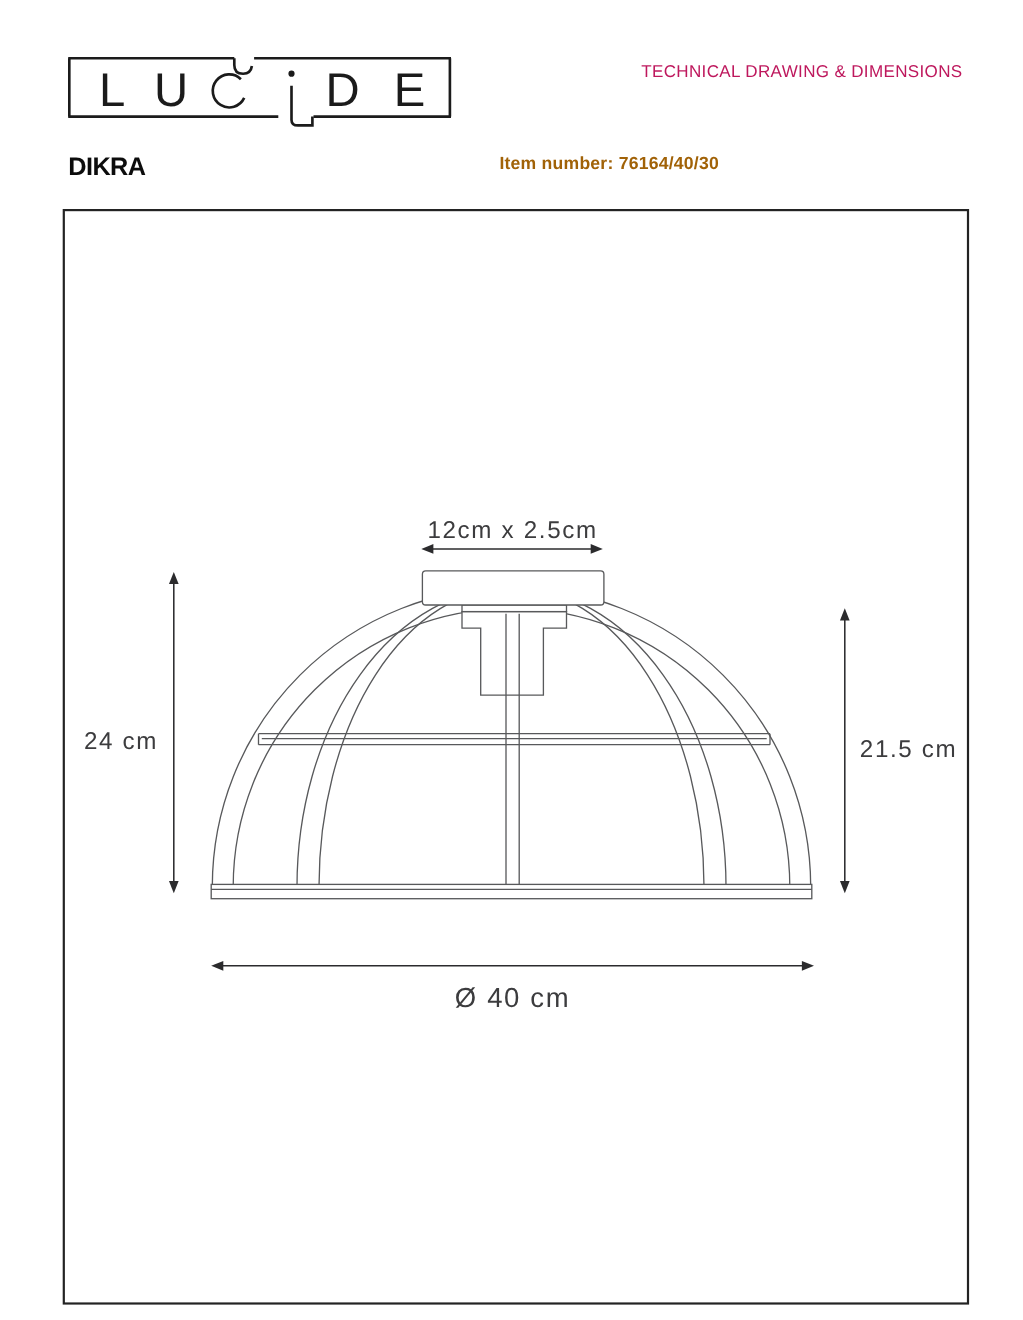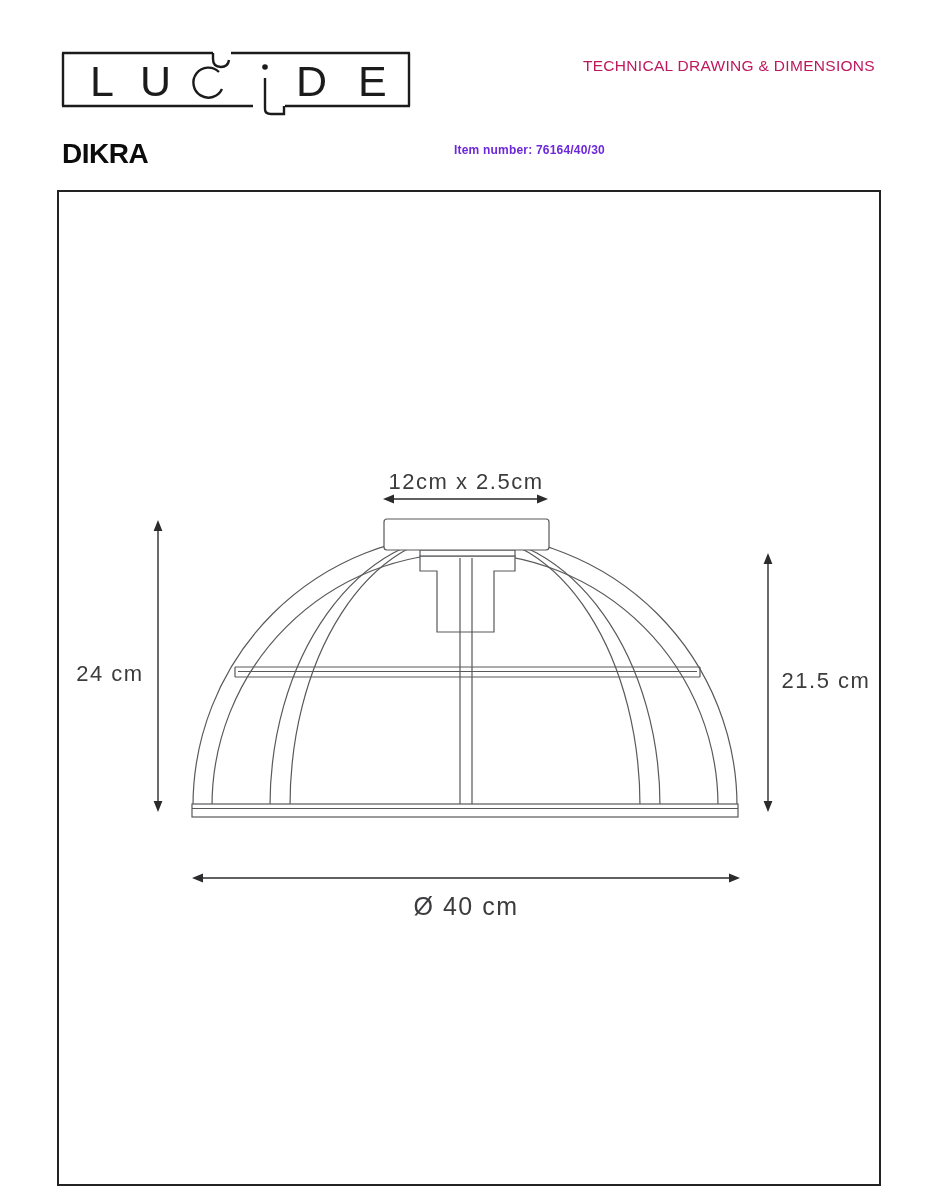--- a/index.html
+++ b/index.html
@@ -4,24 +4,24 @@
 <style>
   html,body{margin:0;padding:0;background:#ffffff;}
   .sheet{
     position:relative;width:930px;height:1200px;background:#ffffff;overflow:hidden;
     font-family:"Liberation Sans",sans-serif;color:#111;
   }
   .doc-title{
     position:absolute;top:57px;right:55px;font-size:15.5px;letter-spacing:.3px;color:#be185d;
   }
   .product-name{
-    position:absolute;left:62px;top:138px;font-size:28px;font-weight:800;letter-spacing:-.5px;color:#0c0c0c;
+    position:absolute;left:62px;top:138px;font-size:23px;font-weight:800;letter-spacing:-.5px;color:#0c0c0c;
   }
   .codes{
-    position:absolute;left:454px;top:140px;font-size:12px;line-height:20px;color:#6d28d9;letter-spacing:.2px;
+    position:absolute;left:454px;top:140px;font-size:16px;line-height:20px;color:#a16207;letter-spacing:.2px;
   }
   .codes .b{font-weight:700;}
   .codes .ean-val{font-weight:400;letter-spacing:1px;}
   .frame{
     position:absolute;left:57px;top:190px;width:820px;height:992px;border:2px solid #232323;background:#fff;
   }
   svg{position:absolute;left:0;top:0;}
   .lamp{fill:none;stroke:#58595b;stroke-width:1.2;}
   .lampfill{fill:#ffffff;stroke:#58595b;stroke-width:1.2;}
   .dim{stroke:#2b2b2d;stroke-width:1.4;fill:none;}

